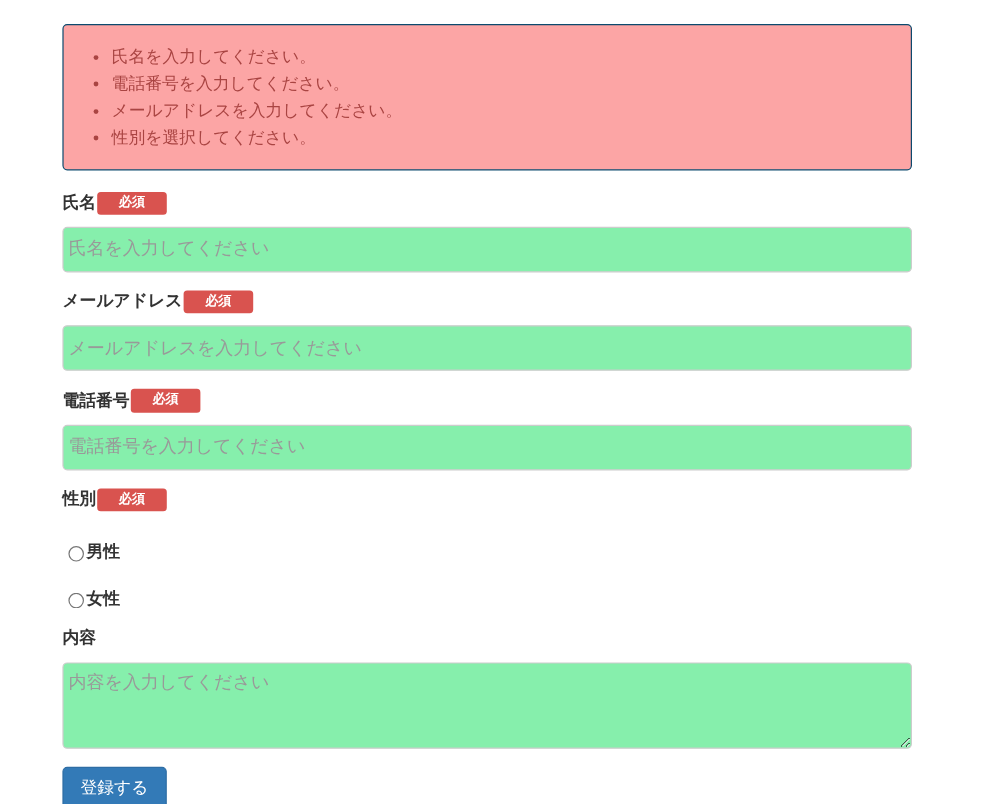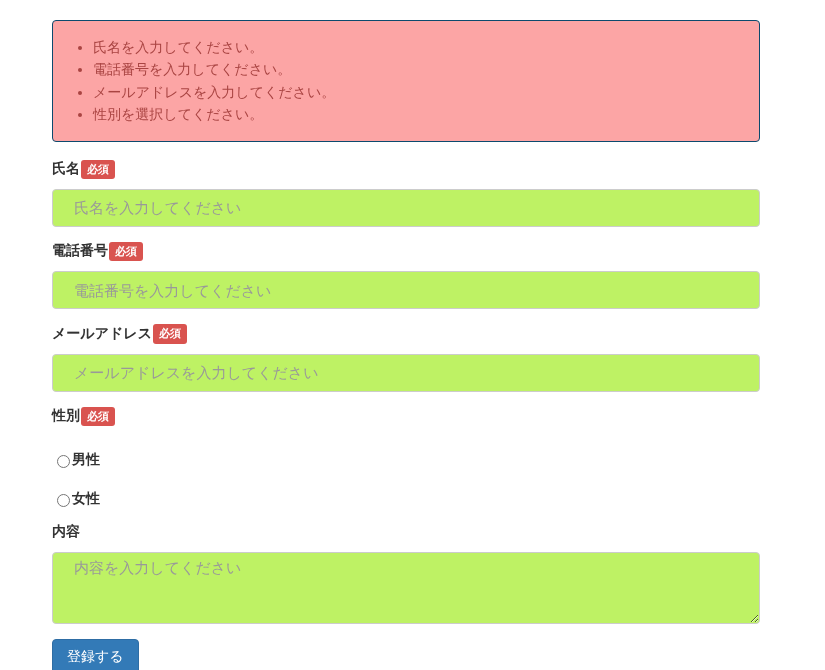--- a/index.html
+++ b/index.html
@@ -46,35 +46,35 @@
       color: #333;
       margin-bottom: 5px;
       font-size: 14px;
     }
     .badge-required {
       display: inline-block;
       background-color: #d9534f;
       color: #fff;
       font-size: 11px;
       font-weight: 700;
-      padding: 2px 6px;
+      padding: 2px 18px;
       border-radius: 3px;
       vertical-align: middle;
       margin-left: 1px;
       line-height: 1.4;
     }
     .form-control {
       display: block;
       width: 100%;
       height: 38px;
-      padding: 6px 21px;
+      padding: 6px 4px;
       font-size: 15px;
       line-height: 1.4;
       color: #555;
-      background-color: #bef264;
+      background-color: #86efac;
       border: 1px solid #ccc;
       border-radius: 4px;
       margin-top: 6px;
       font-family: inherit;
     }
     .form-control::placeholder {
       color: #999;
     }
     textarea.form-control {
       height: 72px;
@@ -117,27 +117,27 @@
       <li>性別を選択してください。</li>
     </ul>
   </div>
 
   <div class="form-group">
     <span class="form-label">氏名</span><span class="badge-required">必須</span>
     <input type="text" class="form-control" placeholder="氏名を入力してください" style="">
   </div>
 
   <div class="form-group">
-    <span class="form-label">電話番号</span><span class="badge-required">必須</span>
-    <input type="text" class="form-control" placeholder="電話番号を入力してください" style="">
+    <span class="form-label">メールアドレス</span><span class="badge-required">必須</span>
+    <input type="text" class="form-control" placeholder="メールアドレスを入力してください" style="">
   </div>
 
   <div class="form-group">
-    <span class="form-label">メールアドレス</span><span class="badge-required">必須</span>
-    <input type="text" class="form-control" placeholder="メールアドレスを入力してください" style="">
+    <span class="form-label">電話番号</span><span class="badge-required">必須</span>
+    <input type="text" class="form-control" placeholder="電話番号を入力してください" style="">
   </div>
 
   <div class="form-group">
     <span class="form-label">性別</span><span class="badge-required">必須</span>
     <label class="radio-option">
       <input type="radio" name="gender" style=""><span>男性</span>
     </label>
     <label class="radio-option">
       <input type="radio" name="gender" style=""><span>女性</span>
     </label>

